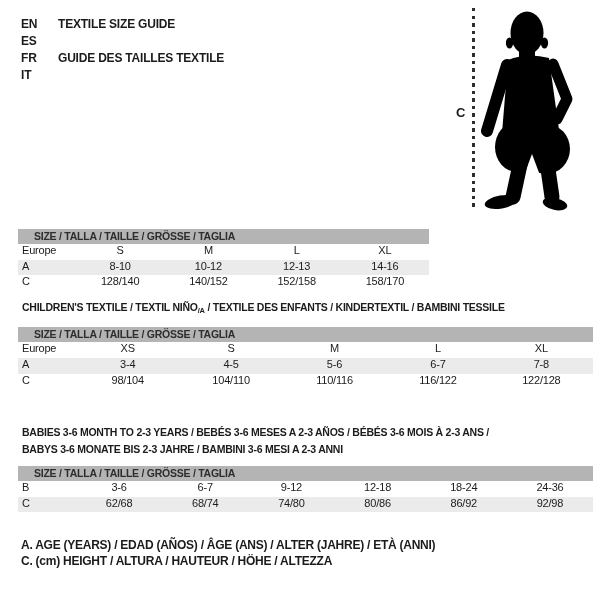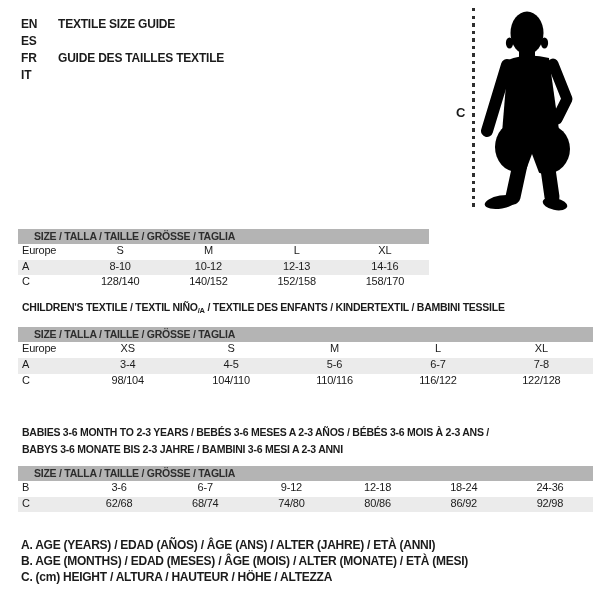--- a/index.html
+++ b/index.html
@@ -190,15 +190,14 @@
     <div class="cell">68/74</div>
     <div class="cell">74/80</div>
     <div class="cell">80/86</div>
     <div class="cell">86/92</div>
     <div class="cell">92/98</div>
   </div>
 </div>
 
 <div class="legend">
   <div class="legend-line">A. AGE (YEARS) / EDAD (AÑOS) / ÂGE (ANS) / ALTER (JAHRE) / ETÀ (ANNI)</div>
-  <div class="legend-line">B. AGE (MONTHS) / EDAD (MESES) / ÂGE (MOIS) / ALTER (MONATE) / ETÀ (MESI)</div>
   <div class="legend-line">C. (cm) HEIGHT / ALTURA / HAUTEUR / HÖHE / ALTEZZA</div>
 </div>
 
 </body></html>

